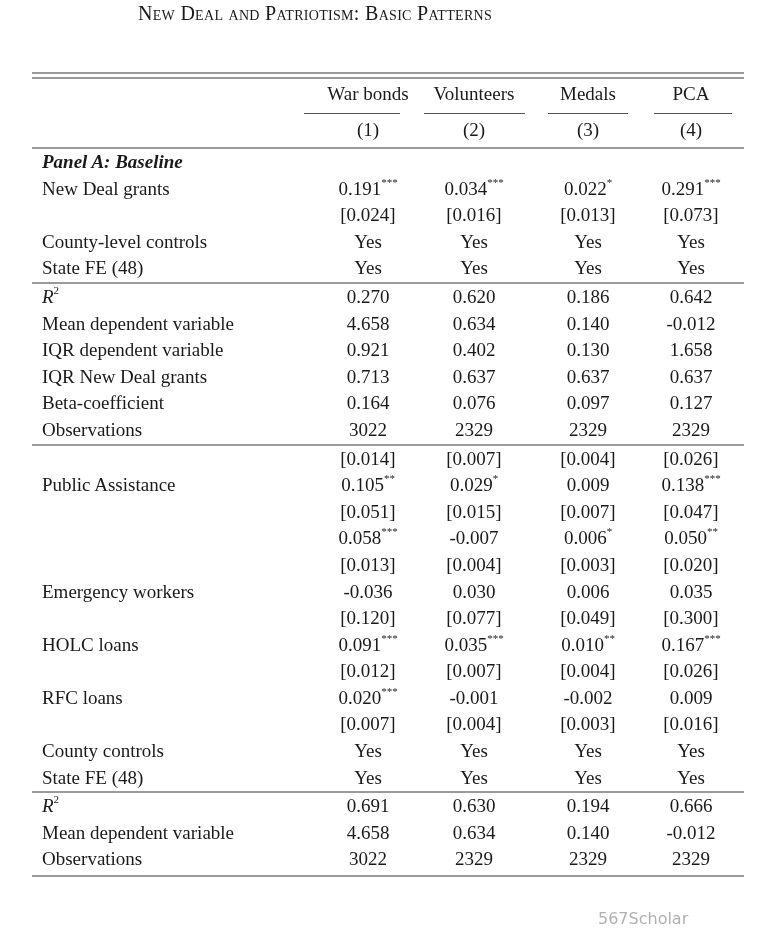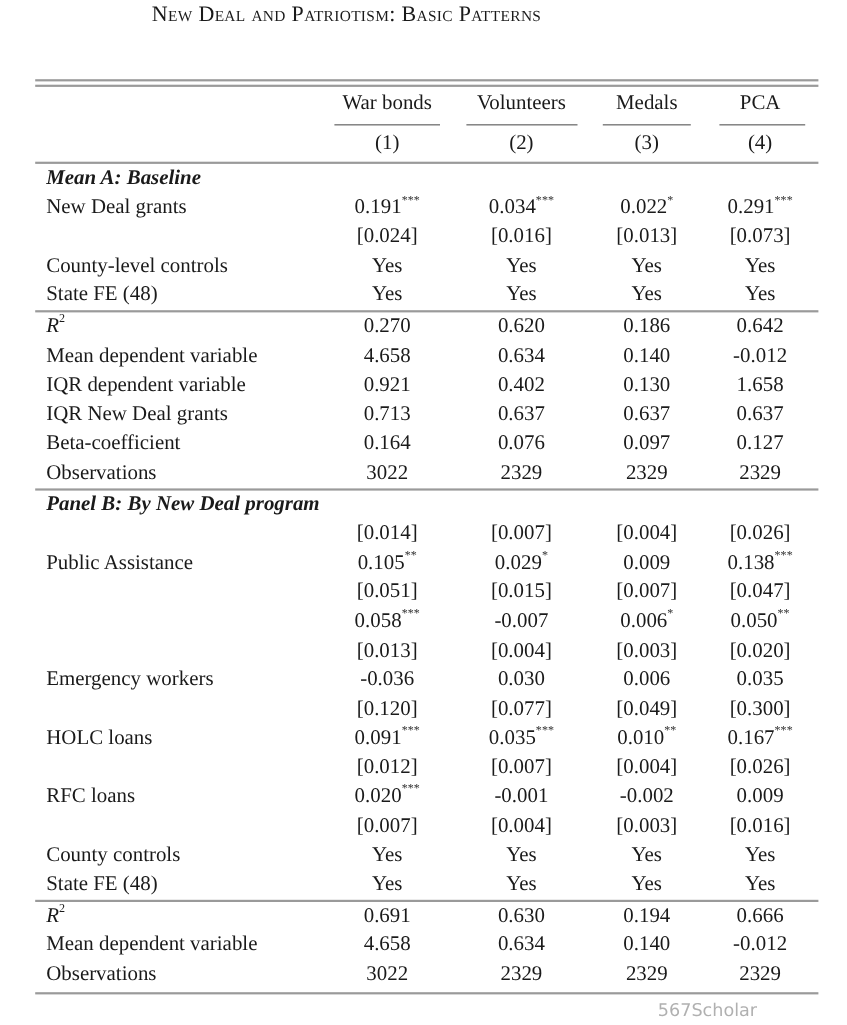--- a/index.html
+++ b/index.html
@@ -7,21 +7,21 @@
          font-family: "DejaVu Serif", "Liberation Serif", serif; color: #1a1a1a; }
   .title { position: absolute; top: 2px; left: 0; width: 630px; text-align: center;
            font-family: "Liberation Serif", serif; font-size: 20px; font-variant: small-caps;
            letter-spacing: 0.3px; }
   .tbl { position: absolute; left: 32px; top: 72px; width: 712px; }
   .rule-double { border-top: 2px solid #9a9a9a; height: 3px; border-bottom: 2px solid #9a9a9a; }
   .rule { border-top: 2px solid #9a9a9a; }
   .row { position: relative; height: 26.6px; font-family: "Liberation Serif", serif; font-size: 19px; }
   .row .lbl { position: absolute; left: 10px; top: 2px; white-space: nowrap; }
   .row .c { position: absolute; top: 2px; width: 120px; text-align: center; white-space: nowrap; }
-  .c1 { left: 260px; } .c2 { left: 382px; } .c3 { left: 496px; } .c4 { left: 599px; }
+  .c1 { left: 276px; } .c2 { left: 382px; } .c3 { left: 496px; } .c4 { left: 599px; }
   .panel { font-weight: bold; font-style: italic; font-family: "Liberation Serif", serif; }
   .head .c { top: 4px; }
   .hrule { position: absolute; top: 34px; height: 0; border-top: 1.5px solid #555; }
   .h1 { left: 272px; width: 96px; } .h2 { left: 392px; width: 101px; }
   .h3 { left: 516px; width: 80px; } .h4 { left: 622px; width: 78px; }
   sup { font-size: 11px; vertical-align: top; position: relative; top: -2px; }
   .r2 i { font-style: italic; }
   .watermark { position: absolute; left: 598px; top: 898px; font-family: "DejaVu Sans", sans-serif;
                font-size: 16px; color: rgba(150,150,150,0.75); white-space: nowrap; margin-top: 11px; }
 </style>
@@ -44,21 +44,21 @@
   </div>
   <div class="row" style="height:30px">
     <span class="c c1">(1)</span>
     <span class="c c2">(2)</span>
     <span class="c c3">(3)</span>
     <span class="c c4">(4)</span>
   </div>
   <div class="rule"></div>
 
   <div class="row">
-    <span class="lbl panel">Mean A: Baseline</span>
+    <span class="lbl panel">Panel A: Baseline</span>
   </div>
   <div id="panel-a-rows">
       <div class="row">
         <span class="lbl">New Deal grants</span>
         <span class="c c1"><span>0.191</span><sup>***</sup></span>
         <span class="c c2"><span>0.034</span><sup>***</sup></span>
         <span class="c c3"><span>0.022</span><sup>*</sup></span>
         <span class="c c4"><span>0.291</span><sup>***</sup></span>
       </div>
       <div class="row">
@@ -123,23 +123,20 @@
       <div class="row">
         <span class="lbl">Observations</span>
         <span class="c c1"><span>3022</span></span>
         <span class="c c2"><span>2329</span></span>
         <span class="c c3"><span>2329</span></span>
         <span class="c c4"><span>2329</span></span>
       </div>
     </div>
   <div class="rule"></div>
 
-  <div class="row">
-    <span class="lbl panel">Panel B: By New Deal program</span>
-  </div>
   <div id="panel-b-rows">
       <div class="row">
         <span class="lbl"></span>
         <span class="c c1"><span>[0.014]</span></span>
         <span class="c c2"><span>[0.007]</span></span>
         <span class="c c3"><span>[0.004]</span></span>
         <span class="c c4"><span>[0.026]</span></span>
       </div>
       <div class="row">
         <span class="lbl">Public Assistance</span>

